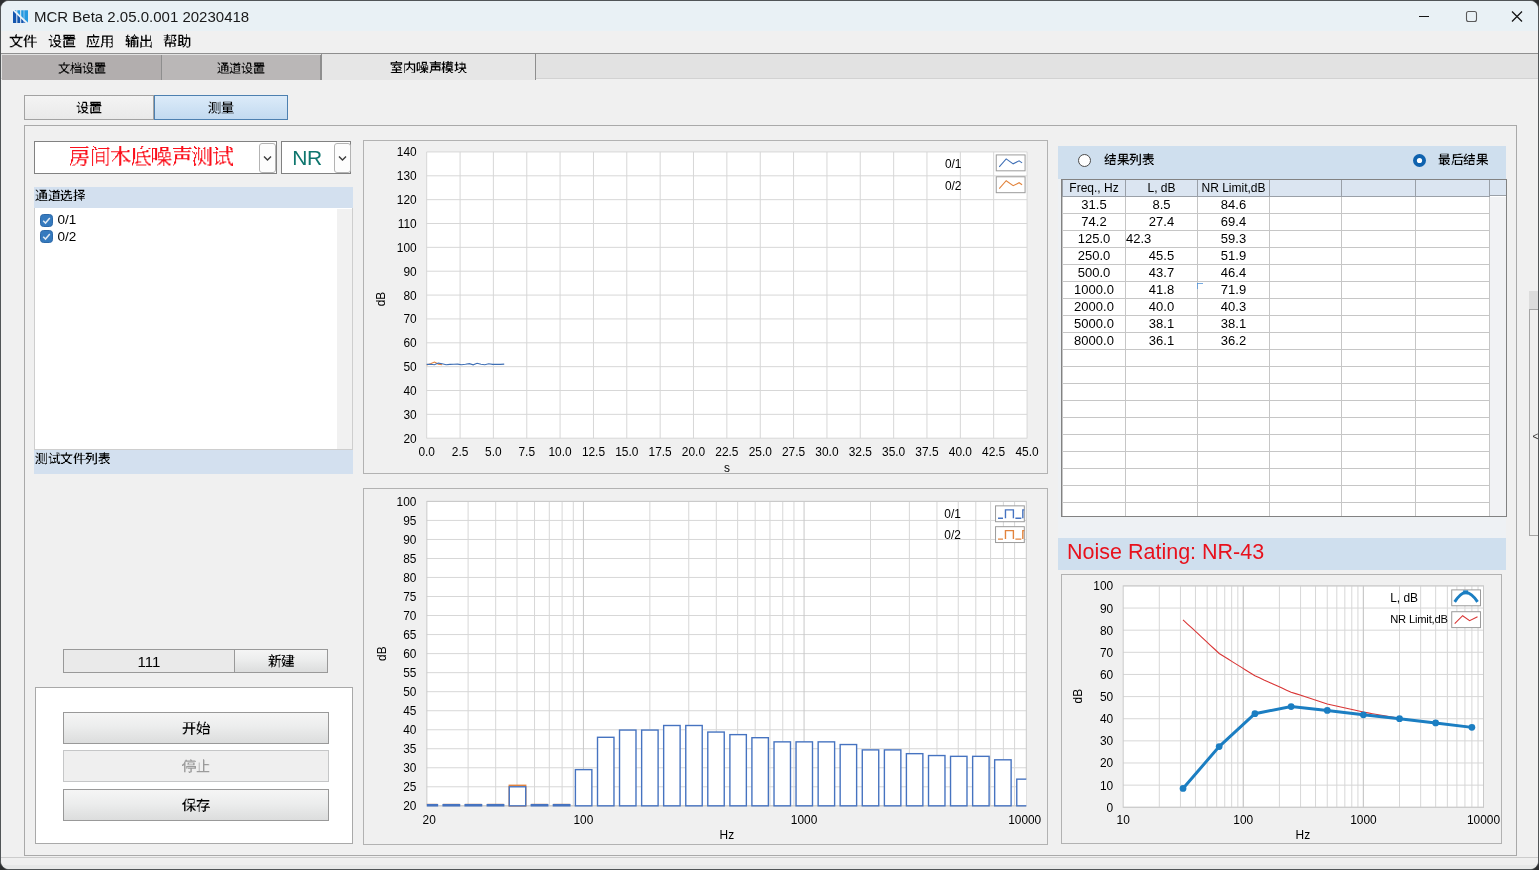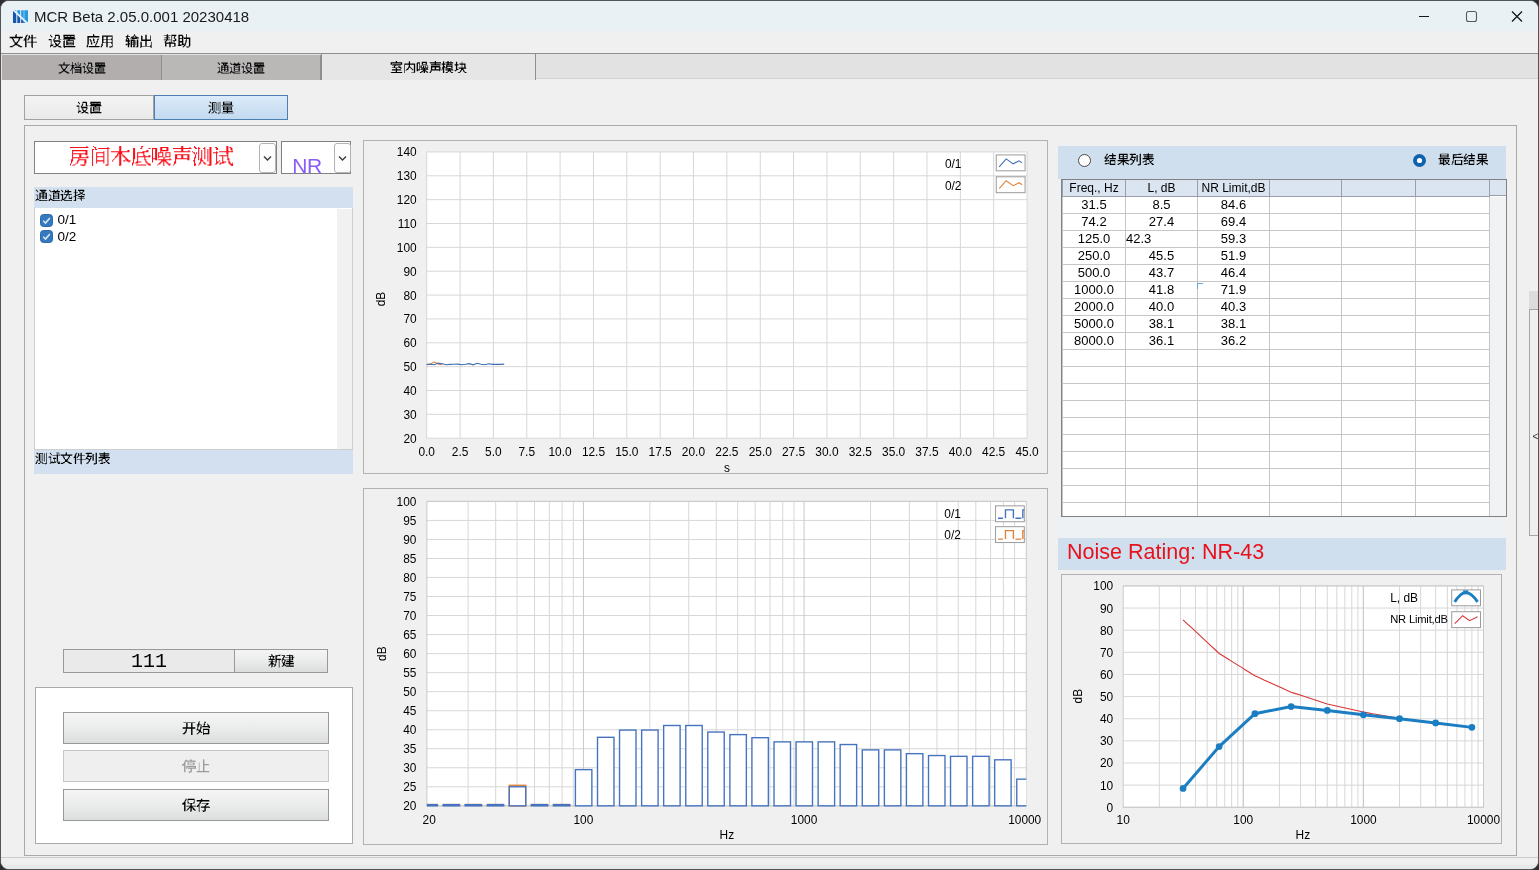--- a/index.html
+++ b/index.html
@@ -209,21 +209,21 @@
       </svg>
       <svg class="cg" style="width:20.5px;height:20.5px;" viewBox="0 0 20 20">
         <use href="#f8bd5" fill="#fb0f1b"></use>
       </svg>
     </div>
 <svg class="abs" style="left:258px;top:142px" width="17" height="30" viewBox="0 0 17 30">
 <rect x="0.5" y="0.5" width="16" height="29" rx="2.5" fill="#fdfdfd" stroke="#b3b3b3"></rect>
 <path d="M5 13.5 L8.5 17 L12 13.5" fill="none" stroke="#3c3c3c" stroke-width="1.4"></path>
     </svg>
 <div class="abs" style="left:280px;top:140px;width:70px;height:33px;background:#fff;border:1px solid #818181"></div>
-<div class="abs" style="left:280px;top:148px;width:52px;height:33px;font-size:21px;letter-spacing:-0.5px;color:#8b5cf6;display:flex;align-items:center;justify-content:center">NR</div>
+<div class="abs" style="left:280px;top:140px;width:52px;height:33px;font-size:21px;letter-spacing:-0.5px;color:#0f766e;display:flex;align-items:center;justify-content:center">NR</div>
 <svg class="abs" style="left:333px;top:142px" width="17" height="30" viewBox="0 0 17 30">
 <rect x="0.5" y="0.5" width="16" height="29" rx="2.5" fill="#fdfdfd" stroke="#b3b3b3"></rect>
 <path d="M5 13.5 L8.5 17 L12 13.5" fill="none" stroke="#3c3c3c" stroke-width="1.4"></path>
     </svg>
 <div class="abs" style="left:33px;top:186px;width:319px;height:21px;background:#d3e0ef"></div>
 <div class="abs cjr" style="left:34px;top:188px;height:12px">
       <svg class="cg" style="width:12.5px;height:12.5px;" viewBox="0 0 20 20">
         <use href="#s901a" fill="#000"></use>
       </svg>
       <svg class="cg" style="width:12.5px;height:12.5px;" viewBox="0 0 20 20">
@@ -262,21 +262,21 @@
       <svg class="cg" style="width:12.5px;height:12.5px;" viewBox="0 0 20 20">
         <use href="#s4ef6" fill="#000"></use>
       </svg>
       <svg class="cg" style="width:12.5px;height:12.5px;" viewBox="0 0 20 20">
         <use href="#s5217" fill="#000"></use>
       </svg>
       <svg class="cg" style="width:12.5px;height:12.5px;" viewBox="0 0 20 20">
         <use href="#s8868" fill="#000"></use>
       </svg>
     </div>
-<div class="abs" style="left:62px;top:648px;width:172px;height:24px;background:#eaeaea;border:1px solid #999;display:flex;align-items:center;justify-content:center;font-family:Liberation Mono, monospace;font-size:20px">111</div>
+<div class="abs" style="left:62px;top:648px;width:172px;height:24px;background:#eaeaea;border:1px solid #999;display:flex;align-items:center;justify-content:center;font-family:Liberation Sans, sans-serif;font-size:15px">111</div>
 <div class="abs cjr btn" style="left:233px;top:648px;width:94px;height:24px;justify-content:center">
       <svg class="cg" style="width:13.5px;height:13.5px;" viewBox="0 0 20 20">
         <use href="#s65b0" fill="#000"></use>
       </svg>
       <svg class="cg" style="width:13.5px;height:13.5px;" viewBox="0 0 20 20">
         <use href="#s5efa" fill="#000"></use>
       </svg>
     </div>
 <div class="abs" style="left:34px;top:686px;width:318px;height:157px;background:#fff;border:1px solid #a9a9a9"></div>
 <div class="abs cjr btn" style="left:62px;top:711px;width:266px;height:32px;justify-content:center">

